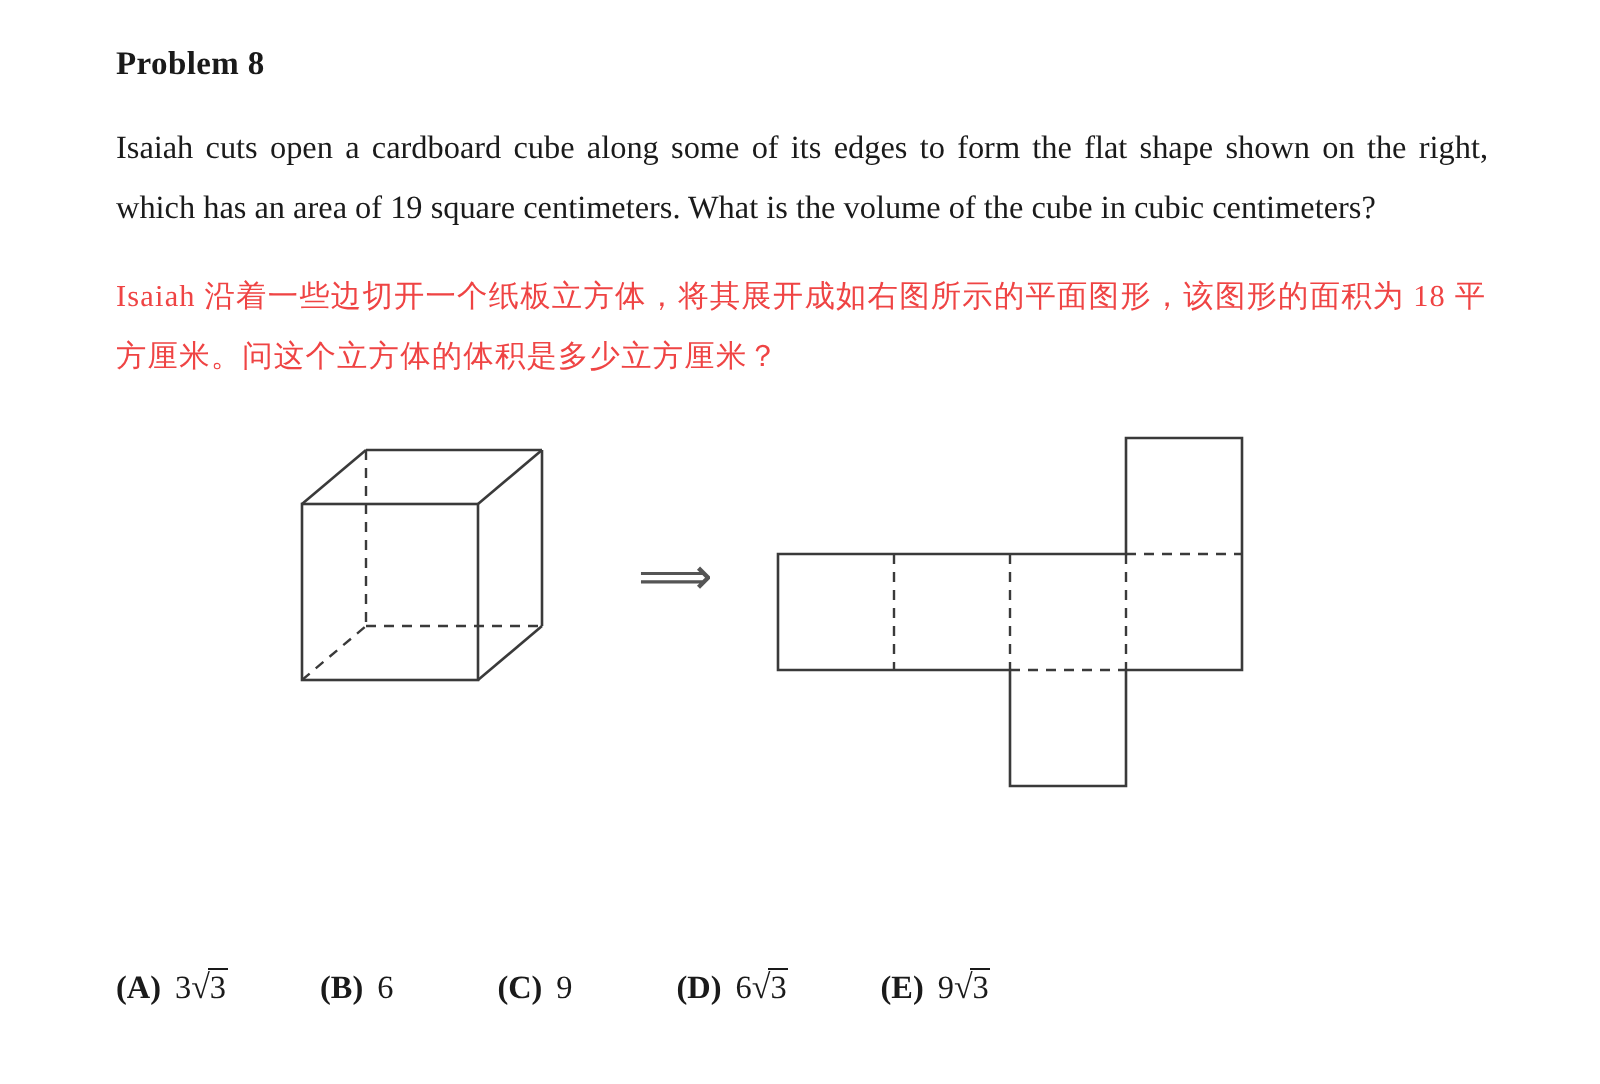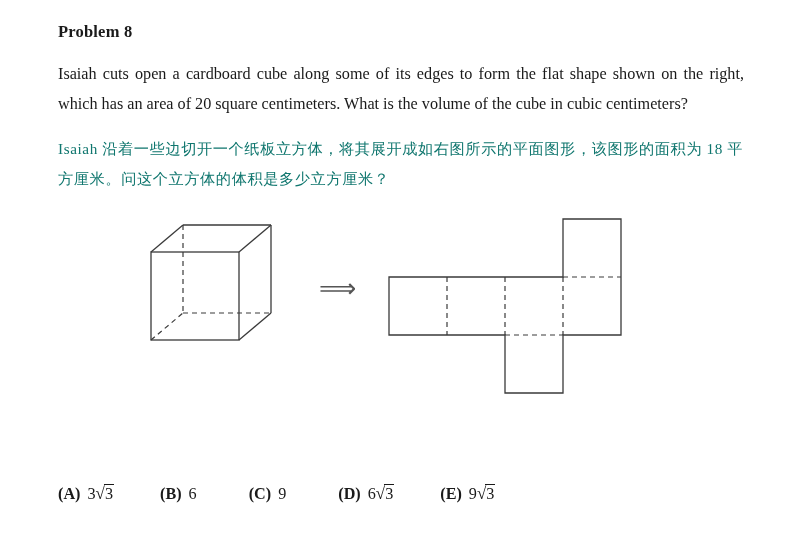--- a/index.html
+++ b/index.html
@@ -36,21 +36,21 @@
     text-justify: inter-word;
     margin: 0 0 14px 0;
     width: 686px;
   }
   .stmt-zh {
     font-family: "Liberation Serif", serif;
     font-size: 15.2px;
     line-height: 1.95;
     margin: 0;
     width: 686px;
-    color: #0f766e;
+    color: #ef4444;
     letter-spacing: 0.6px;
   }
   .figure-area {
     position: relative;
     width: 686px;
     height: 215px;
     margin-top: 14px;
   }
   .figure-svg {
     display: block;
@@ -102,21 +102,21 @@
     font-family: "Liberation Serif", serif;
   }
 </style>
 </head>
 <body>
 
 <div class="page">
 
   <div class="problem-title">Problem 8</div>
 
-  <p class="stmt-en">Isaiah cuts open a cardboard cube along some of its edges to form the flat shape shown on the right, which has an area of 20 square centimeters. What is the volume of the cube in cubic centimeters?</p>
+  <p class="stmt-en">Isaiah cuts open a cardboard cube along some of its edges to form the flat shape shown on the right, which has an area of 19 square centimeters. What is the volume of the cube in cubic centimeters?</p>
 
   <p class="stmt-zh">Isaiah 沿着一些边切开一个纸板立方体，将其展开成如右图所示的平面图形，该图形的面积为 18 平方厘米。问这个立方体的体积是多少立方厘米？</p>
 
   <div class="figure-area">
     <svg class="figure-svg" width="560" height="215" viewBox="0 0 560 215">
       <g fill="none" stroke="#3a3a3a" stroke-width="1.3">
 
         <rect x="30" y="45" width="88" height="88"></rect>
 
         <line x1="30" y1="45" x2="62" y2="18"></line>

